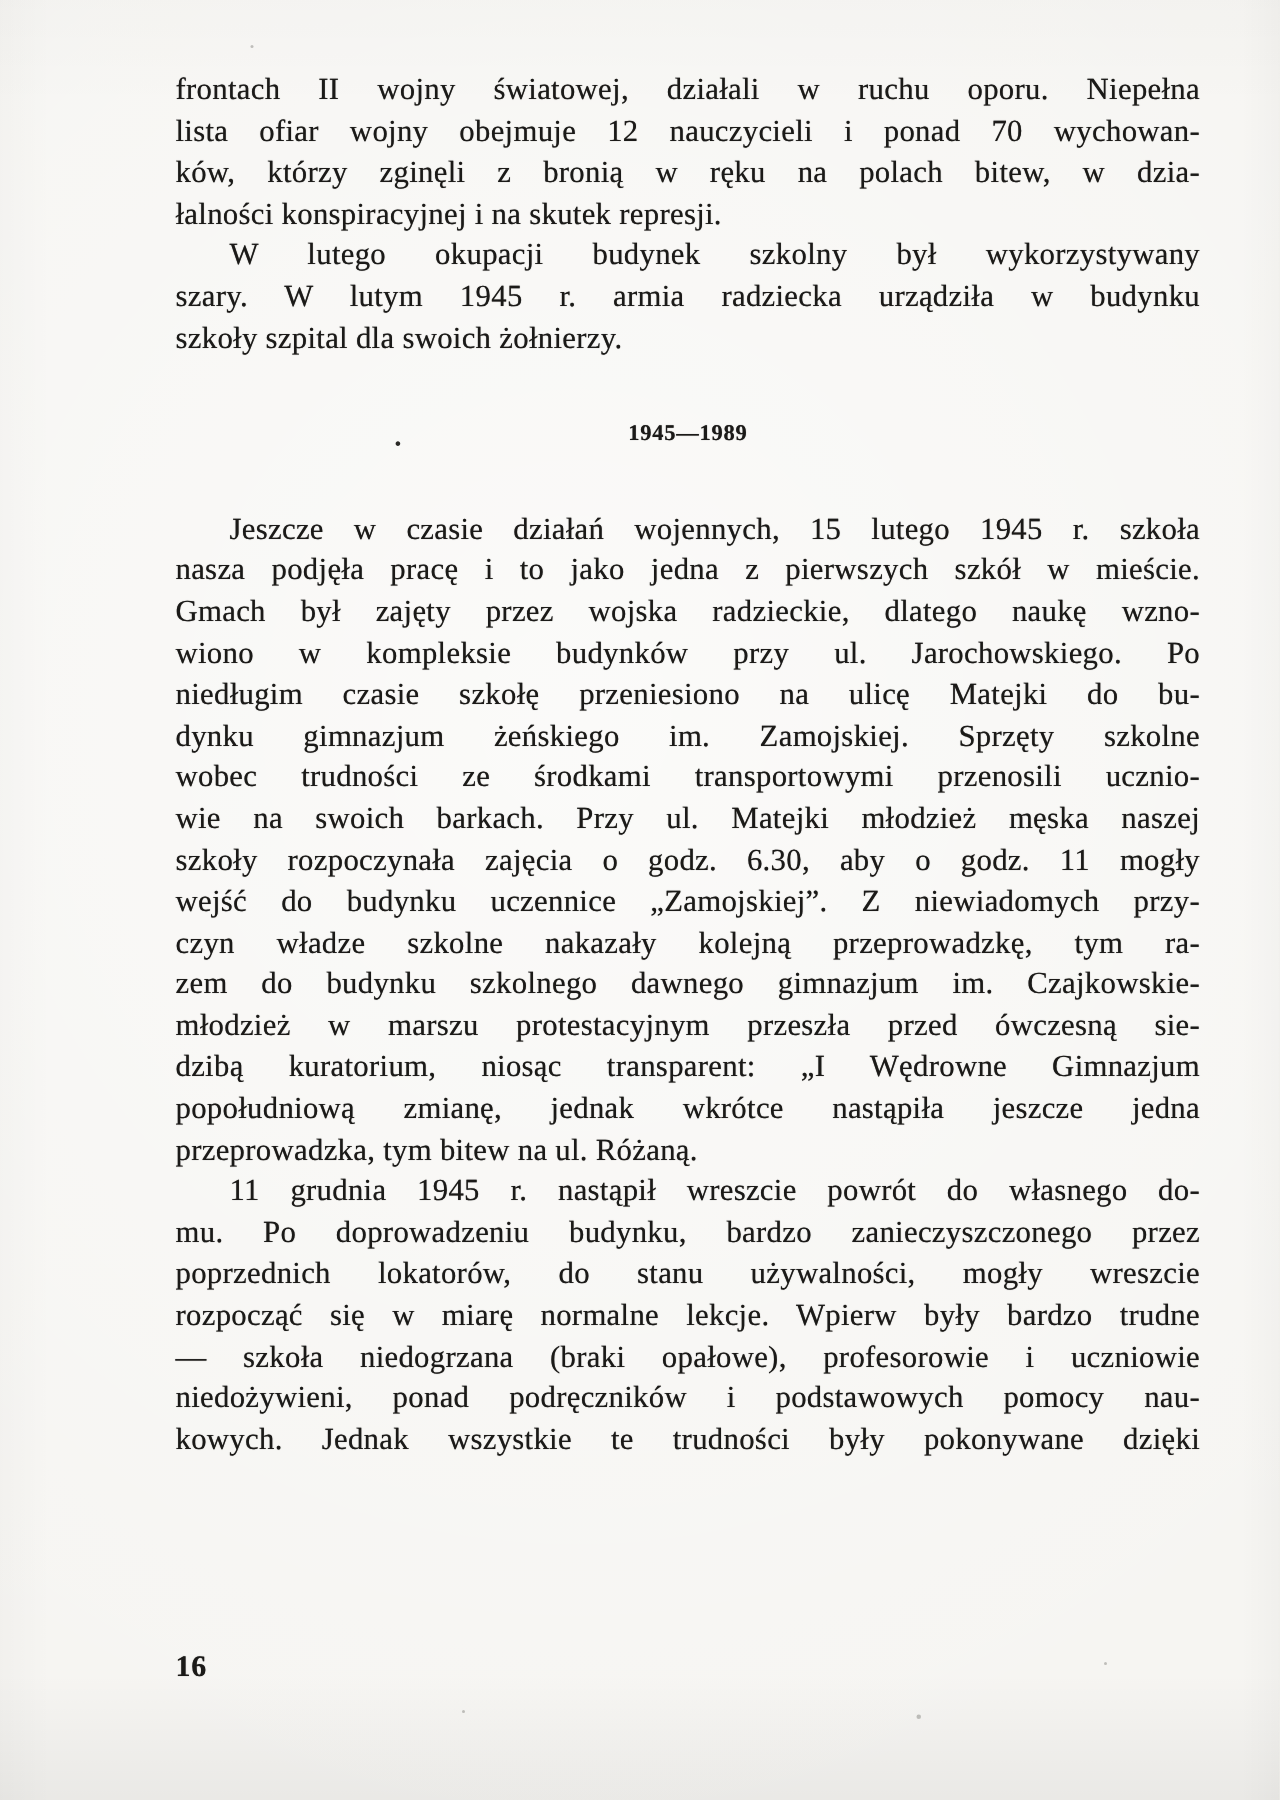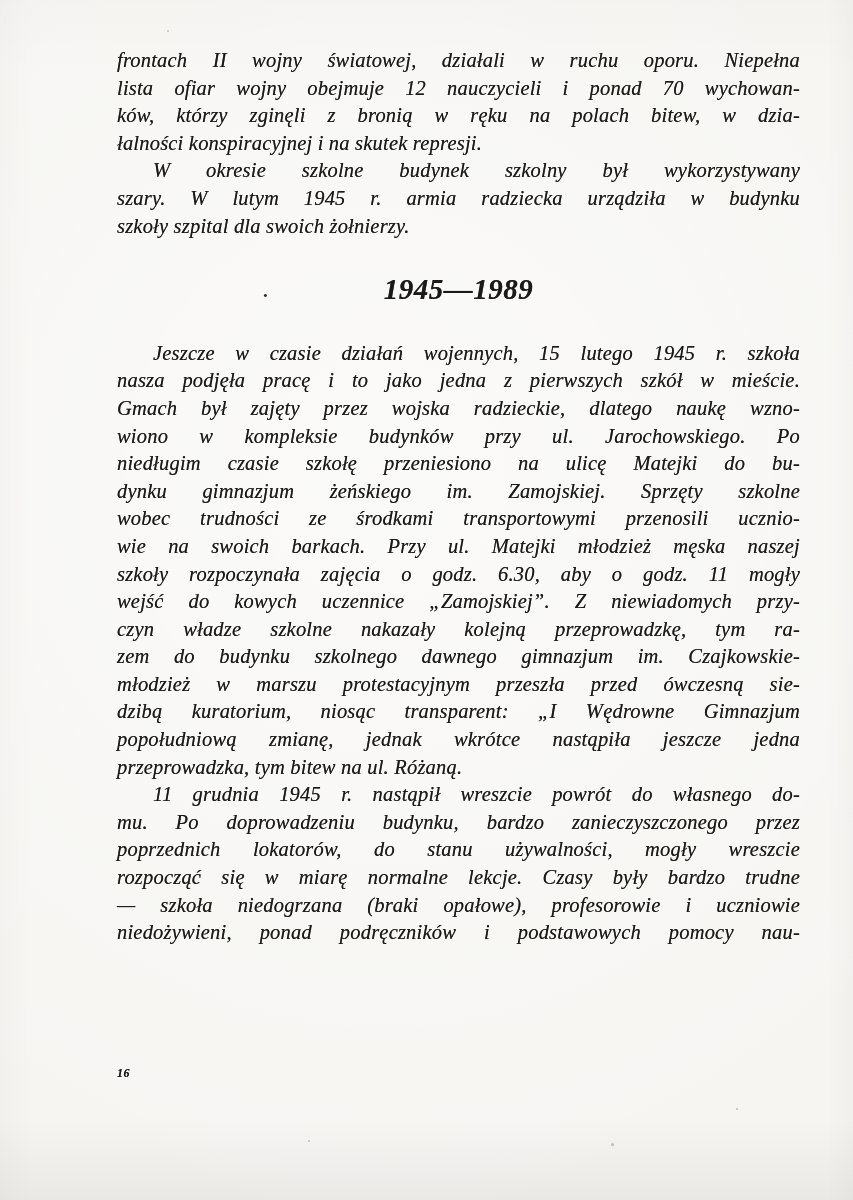--- a/index.html
+++ b/index.html
@@ -11,21 +11,20 @@
   .scan {
     position: relative;
     width: 853px; height: 1200px;
     background:
       radial-gradient(ellipse 120% 90% at 45% 40%, rgba(255,255,255,0.55), rgba(255,255,255,0) 70%),
       linear-gradient(to bottom, rgba(0,0,0,0.015) 0%, rgba(0,0,0,0) 6%, rgba(0,0,0,0) 93%, rgba(0,0,0,0.05) 100%),
       linear-gradient(to right, rgba(0,0,0,0.02) 0%, rgba(0,0,0,0) 4%, rgba(0,0,0,0) 97%, rgba(0,0,0,0.025) 100%),
       var(--paper, #f6f5f2);
     overflow: hidden;
     color: var(--ink, #1b1a18);
-    font-style: italic;
   }
   .text-block {
     position: absolute;
     left: 117px; top: 47px;
     width: 683px;
     font-size: 20.5px;
     line-height: 27.6px;
     letter-spacing: 0.2px;
     text-shadow: 0 0 0.5px rgba(20,18,16,0.7);
   }
@@ -37,29 +36,29 @@
     overflow: visible;
     white-space: nowrap;
   }
   .line.last {
     text-align-last: left;
   }
   .paragraph.indent .line:first-child { text-indent: 36px; }
   .heading {
     text-align: center;
     font-weight: bold;
-    font-size: 29px;
+    font-size: 15px;
     line-height: 27.6px;
     margin: 36px 0 36px 0;
     letter-spacing: 0.5px;
   }
   .page-number {
     position: absolute;
-    left: 117px; top: 1066px;
-    font-size: 12px;
+    left: 117px; top: 1100px;
+    font-size: 20px;
     font-weight: bold;
     letter-spacing: 0.5px;
     text-shadow: 0 0 0.5px rgba(20,18,16,0.7);
   }
   .ink-dot {
     position: absolute;
     left: 263px; top: 288px;
     font-size: 13px;
     color: #2a2926;
   }
@@ -80,52 +79,53 @@
 <div class="scan">
   <div class="text-block">
     <div>
         <div class="paragraph">
           <div class="line">frontach II wojny światowej, działali w ruchu oporu. Niepełna</div>
           <div class="line">lista ofiar wojny obejmuje 12 nauczycieli i ponad 70 wychowan-</div>
           <div class="line">ków, którzy zginęli z bronią w ręku na polach bitew, w dzia-</div>
           <div class="line last">łalności konspiracyjnej i na skutek represji.</div>
         </div>
         <div class="paragraph indent">
-          <div class="line">W okresie szkolne budynek szkolny był wykorzystywany</div>
+          <div class="line">W lutego okupacji budynek szkolny był wykorzystywany</div>
           <div class="line">szary. W lutym 1945 r. armia radziecka urządziła w budynku</div>
           <div class="line last">szkoły szpital dla swoich żołnierzy.</div>
         </div>
       </div>
     <div class="heading">1945—1989</div>
     <div>
         <div class="paragraph indent">
           <div class="line">Jeszcze w czasie działań wojennych, 15 lutego 1945 r. szkoła</div>
           <div class="line">nasza podjęła pracę i to jako jedna z pierwszych szkół w mieście.</div>
           <div class="line">Gmach był zajęty przez wojska radzieckie, dlatego naukę wzno-</div>
           <div class="line">wiono w kompleksie budynków przy ul. Jarochowskiego. Po</div>
           <div class="line">niedługim czasie szkołę przeniesiono na ulicę Matejki do bu-</div>
           <div class="line">dynku gimnazjum żeńskiego im. Zamojskiej. Sprzęty szkolne</div>
           <div class="line">wobec trudności ze środkami transportowymi przenosili ucznio-</div>
           <div class="line">wie na swoich barkach. Przy ul. Matejki młodzież męska naszej</div>
           <div class="line">szkoły rozpoczynała zajęcia o godz. 6.30, aby o godz. 11 mogły</div>
-          <div class="line">wejść do kowych uczennice „Zamojskiej”. Z niewiadomych przy-</div>
+          <div class="line">wejść do budynku uczennice „Zamojskiej”. Z niewiadomych przy-</div>
           <div class="line">czyn władze szkolne nakazały kolejną przeprowadzkę, tym ra-</div>
           <div class="line">zem do budynku szkolnego dawnego gimnazjum im. Czajkowskie-</div>
           <div class="line">młodzież w marszu protestacyjnym przeszła przed ówczesną sie-</div>
           <div class="line">dzibą kuratorium, niosąc transparent: „I Wędrowne Gimnazjum</div>
           <div class="line">popołudniową zmianę, jednak wkrótce nastąpiła jeszcze jedna</div>
           <div class="line last">przeprowadzka, tym bitew na ul. Różaną.</div>
         </div>
         <div class="paragraph indent">
           <div class="line">11 grudnia 1945 r. nastąpił wreszcie powrót do własnego do-</div>
           <div class="line">mu. Po doprowadzeniu budynku, bardzo zanieczyszczonego przez</div>
           <div class="line">poprzednich lokatorów, do stanu używalności, mogły wreszcie</div>
-          <div class="line">rozpocząć się w miarę normalne lekcje. Czasy były bardzo trudne</div>
+          <div class="line">rozpocząć się w miarę normalne lekcje. Wpierw były bardzo trudne</div>
           <div class="line">— szkoła niedogrzana (braki opałowe), profesorowie i uczniowie</div>
           <div class="line">niedożywieni, ponad podręczników i podstawowych pomocy nau-</div>
+          <div class="line">kowych. Jednak wszystkie te trudności były pokonywane dzięki</div>
         </div>
       </div>
   </div>
   <span class="ink-dot">•</span>
   <div class="page-number">16</div>
   <div class="speck s1"></div>
   <div class="speck s2"></div>
   <div class="speck s3"></div>
   <div class="speck s4"></div>
 </div>

